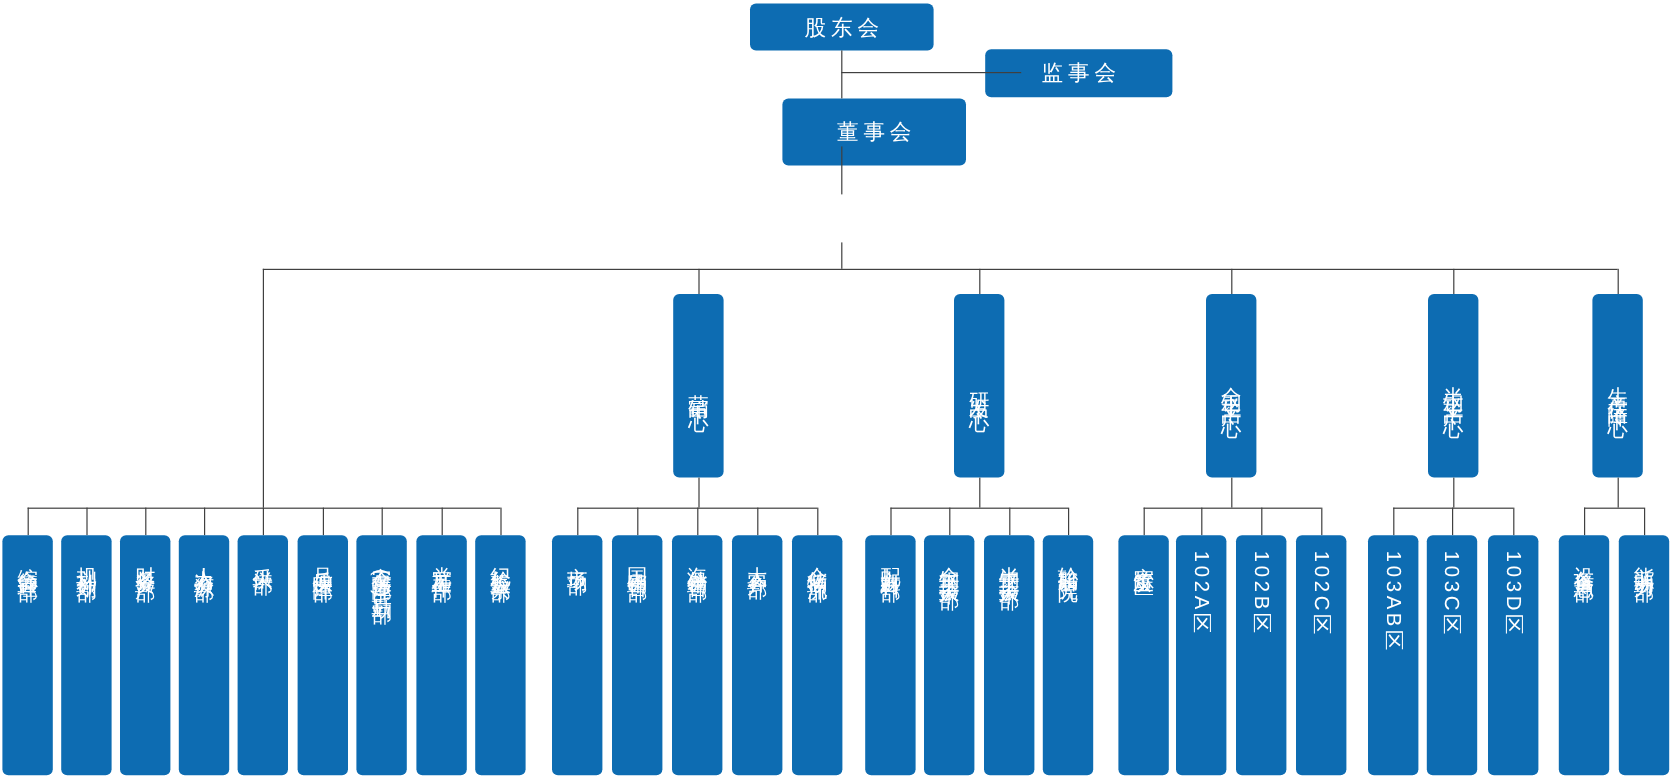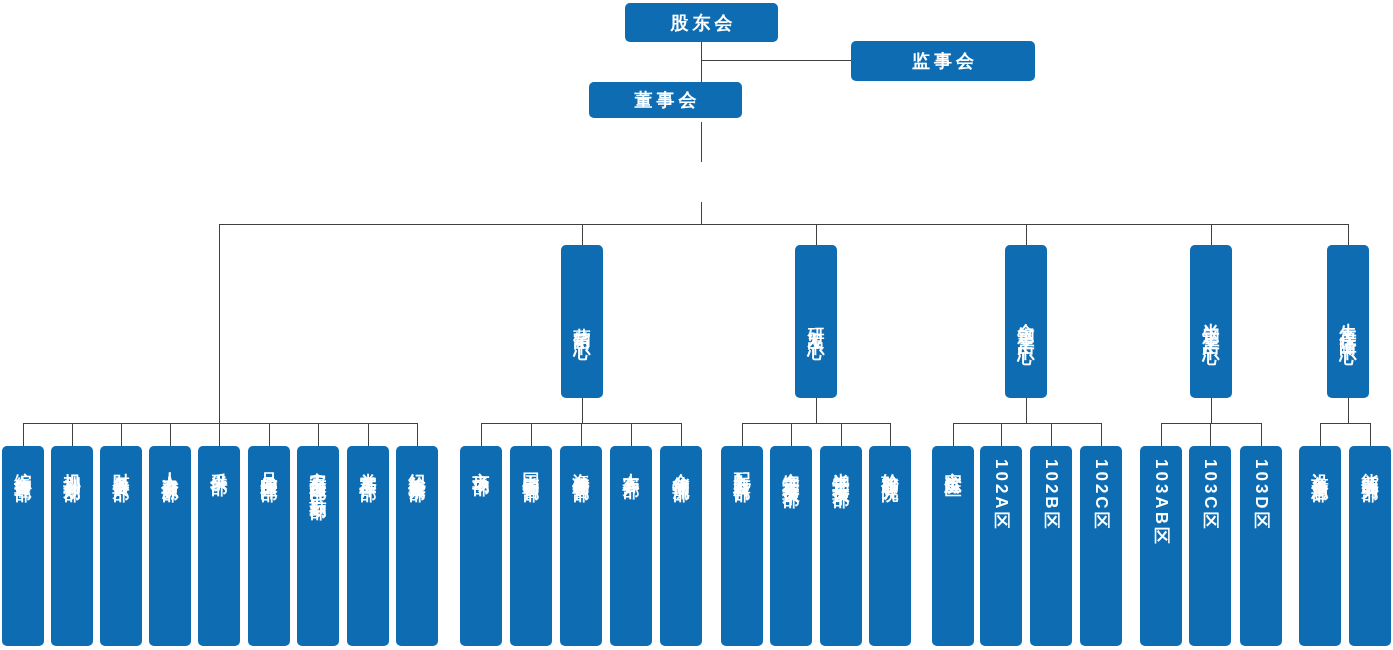--- a/index.html
+++ b/index.html
@@ -7,21 +7,21 @@
   #chart{
     position:relative;
     width:1393px;height:650px;
     background:var(--bg,#ffffff);
     overflow:hidden;
   }
   .node{
     position:absolute;
     background:var(--node-fill,#0d6cb2);
     color:var(--node-text,#ffffff);
-    font-weight:700;
+    font-weight:400;
     border-radius:5px;
     display:flex;
     align-items:center;
     justify-content:center;
     box-sizing:border-box;
     white-space:nowrap;
   }
   .node.h{
     font-size:18px;
     letter-spacing:4px;
@@ -45,22 +45,22 @@
   .line{
     position:absolute;
     background:var(--connector,#404040);
   }
 </style>
 </head>
 <body>
 
 <div id="chart" style="--node-fill: #0d6cb2; --node-text: #ffffff; --connector: #404040; --bg: #ffffff;">
     <div class="node h" style="left: 625px; top: 3px; width: 153px; height: 39px;">股东会</div>
-    <div class="node h" style="left: 851px; top: 41px; width: 184px; height: 40px;">监事会</div>
-    <div class="node h" style="left: 589px; top: 82px; width: 153px; height: 36px;">董事会</div>
+    <div class="node h" style="left: 821px; top: 41px; width: 156px; height: 40px;">监事会</div>
+    <div class="node h" style="left: 652px; top: 82px; width: 153px; height: 56px;">董事会</div>
     <div class="line" style="left: 701px; top: 42px; width: 1px; height: 40px;"></div>
     <div class="line" style="left: 701px; top: 60px; width: 150px; height: 1px;"></div>
     <div class="line" style="left: 701px; top: 122px; width: 1px; height: 40px;"></div>
     <div class="line" style="left: 701px; top: 202px; width: 1px; height: 22px;"></div>
     <div class="line" style="left: 219px; top: 224px; width: 1129px; height: 1px;"></div>
     <div class="line" style="left: 219px; top: 224px; width: 1px; height: 199px;"></div>
     <div class="line" style="left: 23px; top: 423px; width: 394px; height: 1px;"></div>
     <div class="line" style="left: 23px; top: 423px; width: 1px; height: 23px;"></div>
     <div class="line" style="left: 72px; top: 423px; width: 1px; height: 23px;"></div>
     <div class="line" style="left: 121px; top: 423px; width: 1px; height: 23px;"></div>

